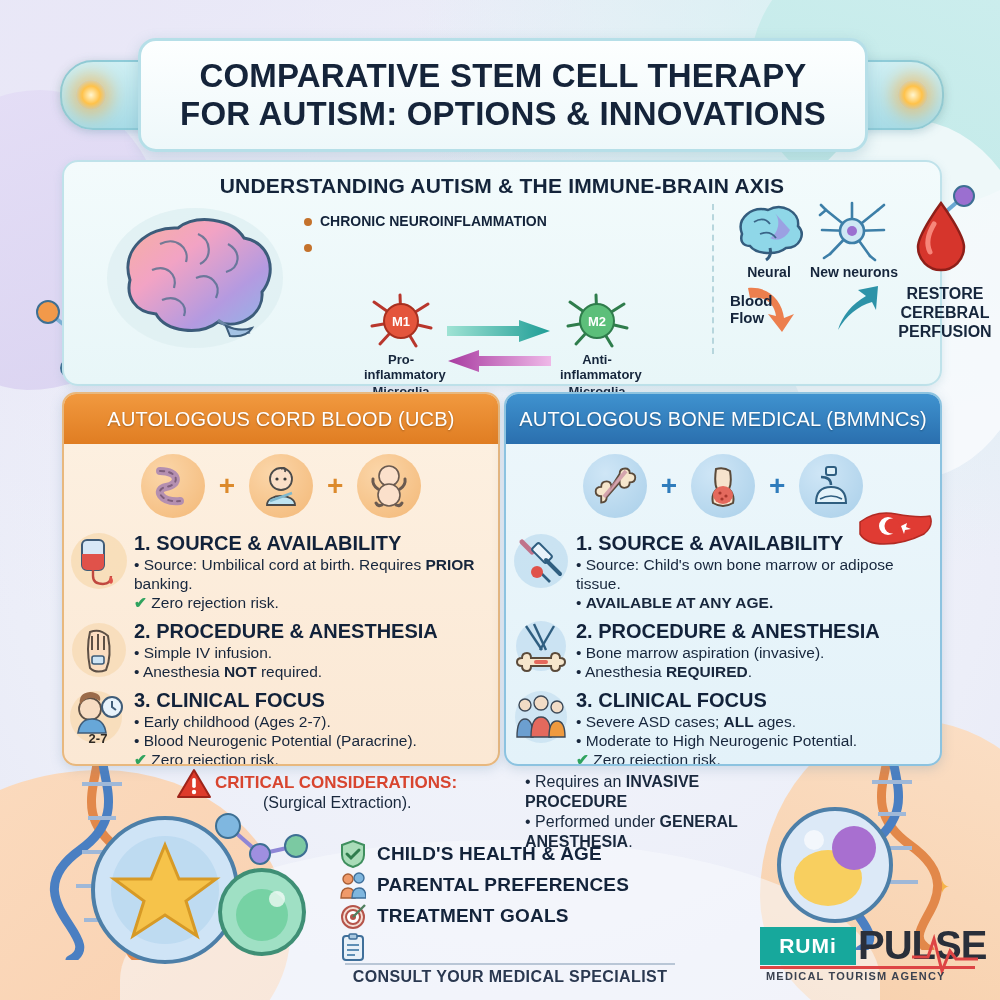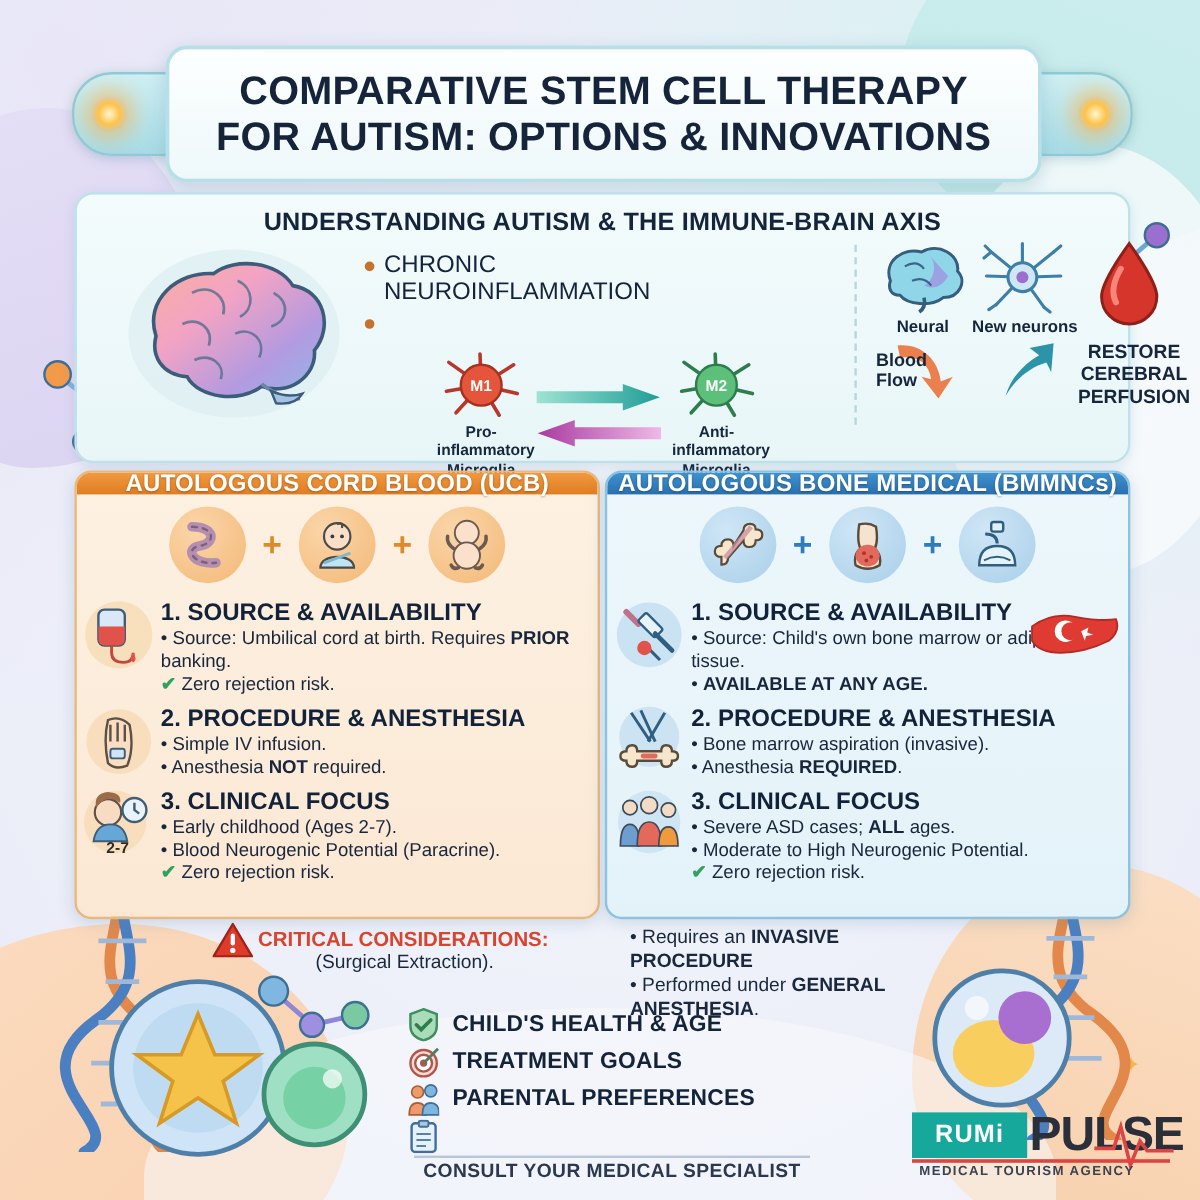--- a/index.html
+++ b/index.html
@@ -51,41 +51,41 @@
   
   .top-card{position:absolute;left:62px;top:160px;width:876px;height:222px;
      background:linear-gradient(180deg,#f3fbfc,#e8f6f8);border:2px solid #bfe2ea;border-radius:16px;
      box-shadow:0 3px 10px rgba(110,160,180,.2);}
   .top-head{position:absolute;left:0;top:12px;width:100%;text-align:center;
      font-size:21px;font-weight:800;color:#14243a;letter-spacing:.2px;}
   .brain{position:absolute;left:36px;top:40px;width:190px;height:160px;}
   .bullets{position:absolute;left:240px;top:48px;width:330px;}
   .bl{display:flex;align-items:flex-start;gap:8px;margin-bottom:4px;}
   .bl .dot{width:8px;height:8px;border-radius:50%;background:#c4722c;margin-top:8px;flex:none;}
-  .bl .txt{font-size:20px;font-weight:400;color:#13233a;line-height:22px;}
+  .bl .txt{font-size:14px;font-weight:700;color:#13233a;line-height:22px;}
   .bl .sub{font-size:16px;font-weight:400;color:#1d2b40;}
   .micro-row{position:absolute;left:300px;top:130px;width:360px;display:flex;align-items:center;gap:6px;}
   .micro{width:74px;text-align:center;}
   .micro .cellwrap{height:58px;display:flex;justify-content:center;}
   .micro .cap{font-size:13px;font-weight:800;color:#16263c;line-height:15px;margin-top:2px;}
   .arrows{width:110px;display:flex;flex-direction:column;gap:6px;align-items:center;}
   .divider-v{position:absolute;left:648px;top:42px;width:0;height:150px;border-left:2px dashed #b7d6dd;}
   .right-top{position:absolute;left:660px;top:38px;width:280px;height:170px;}
   .rt-lab{font-size:14px;font-weight:800;color:#15253b;text-align:center;}
   .rt-flow{position:absolute;left:6px;top:92px;font-size:15px;font-weight:800;color:#15253b;}
   .restore{position:absolute;right:4px;top:84px;width:110px;text-align:center;font-size:16px;
      font-weight:800;color:#16263c;line-height:19px;}
 
   
   .col{position:absolute;top:392px;width:434px;height:370px;border-radius:14px;overflow:hidden;
      box-shadow:0 3px 12px rgba(100,140,170,.25);}
   .col.left{left:62px;background:linear-gradient(180deg,#fdf1e2,#fbe8d4);border:2px solid #e8b87e;}
   .col.right{left:504px;background:linear-gradient(180deg,#edf7fb,#e3f2f9);border:2px solid #8cc3e0;}
-  .col-head{height:18px;display:flex;align-items:center;justify-content:center;
-     font-size:20px;font-weight:700;letter-spacing:.2px;color:#fff;text-shadow:0 1px 2px rgba(0,0,0,.3);}
+  .col-head{height:50px;display:flex;align-items:center;justify-content:center;
+     font-size:20px;font-weight:400;letter-spacing:.2px;color:#fff;text-shadow:0 1px 2px rgba(0,0,0,.3);}
   .col.left .col-head{background:linear-gradient(180deg,#f1993f,#e07d22);}
   .col.right .col-head{background:linear-gradient(180deg,#3f92cf,#2a6fae);}
   .icon-row{height:84px;display:flex;align-items:center;justify-content:center;gap:14px;}
   .circ{width:64px;height:64px;border-radius:50%;display:flex;align-items:center;justify-content:center;}
   .col.left .circ{background:radial-gradient(circle at 35% 30%,#fbd6a9,#f3b877);}
   .col.right .circ{background:radial-gradient(circle at 35% 30%,#cfe6f6,#a9cfe9);}
   .plus{font-size:28px;font-weight:800;}
   .col.left .plus{color:#dc8a2c;} .col.right .plus{color:#2f7cbc;}
 
   .sec{position:relative;padding:2px 10px 2px 70px;margin-top:2px;}
@@ -593,35 +593,35 @@
   <div class="factors">
     <div class="factor">
       <svg width="26" height="28" viewBox="0 0 26 28">
         <path d="M13 1 L24 5 v10 q0 9 -11 12 Q2 24 2 15 V5 Z" fill="#a9dcb8" stroke="#3f8f5e" stroke-width="2"></path>
         <path d="M7 14 l4 4 l8 -8" stroke="#2f7d4c" stroke-width="3" fill="none" stroke-linecap="round"></path>
       </svg>
       <div class="lbl">CHILD'S HEALTH &amp; AGE</div>
     </div>
     <div class="factor">
       <svg width="26" height="28" viewBox="0 0 26 28">
+        <circle cx="8" cy="8" r="5" fill="#ef9a6a" stroke="#a85f36" stroke-width="1.4"></circle>
+        <path d="M1 27 q0 -10 7 -10 q7 0 7 10 Z" fill="#ef9a6a" stroke="#a85f36" stroke-width="1.4"></path>
+        <circle cx="19" cy="7" r="5" fill="#7fb6de" stroke="#3f6f9a" stroke-width="1.4"></circle>
+        <path d="M12 27 q0 -10 7 -10 q7 0 7 10 Z" fill="#7fb6de" stroke="#3f6f9a" stroke-width="1.4"></path>
+      </svg>
+      <div class="lbl">PARENTAL PREFERENCES</div>
+    </div>
+    <div class="factor">
+      <svg width="26" height="28" viewBox="0 0 26 28">
         <circle cx="13" cy="15" r="11" fill="#f4ddd3" stroke="#b5544a" stroke-width="2"></circle>
         <circle cx="13" cy="15" r="7" fill="#fff" stroke="#b5544a" stroke-width="2"></circle>
         <circle cx="13" cy="15" r="3" fill="#b5544a"></circle>
         <path d="M13 15 L25 3" stroke="#4f7f5f" stroke-width="2.4"></path>
       </svg>
       <div class="lbl">TREATMENT GOALS</div>
-    </div>
-    <div class="factor">
-      <svg width="26" height="28" viewBox="0 0 26 28">
-        <circle cx="8" cy="8" r="5" fill="#ef9a6a" stroke="#a85f36" stroke-width="1.4"></circle>
-        <path d="M1 27 q0 -10 7 -10 q7 0 7 10 Z" fill="#ef9a6a" stroke="#a85f36" stroke-width="1.4"></path>
-        <circle cx="19" cy="7" r="5" fill="#7fb6de" stroke="#3f6f9a" stroke-width="1.4"></circle>
-        <path d="M12 27 q0 -10 7 -10 q7 0 7 10 Z" fill="#7fb6de" stroke="#3f6f9a" stroke-width="1.4"></path>
-      </svg>
-      <div class="lbl">PARENTAL PREFERENCES</div>
     </div>
     <div class="factor">
       <svg width="26" height="28" viewBox="0 0 26 28">
         <rect x="3" y="3" width="20" height="24" rx="3" fill="#e8f1f8" stroke="#3f6f9a" stroke-width="2"></rect>
         <rect x="9" y="1" width="8" height="5" rx="1.5" fill="#a9c8e0" stroke="#3f6f9a" stroke-width="1.6"></rect>
         <g stroke="#4f84ad" stroke-width="1.8">
           <line x1="7" y1="12" x2="19" y2="12"></line>
             <line x1="7" y1="17" x2="19" y2="17"></line>
             <line x1="7" y1="22" x2="15" y2="22"></line>
         </g>

